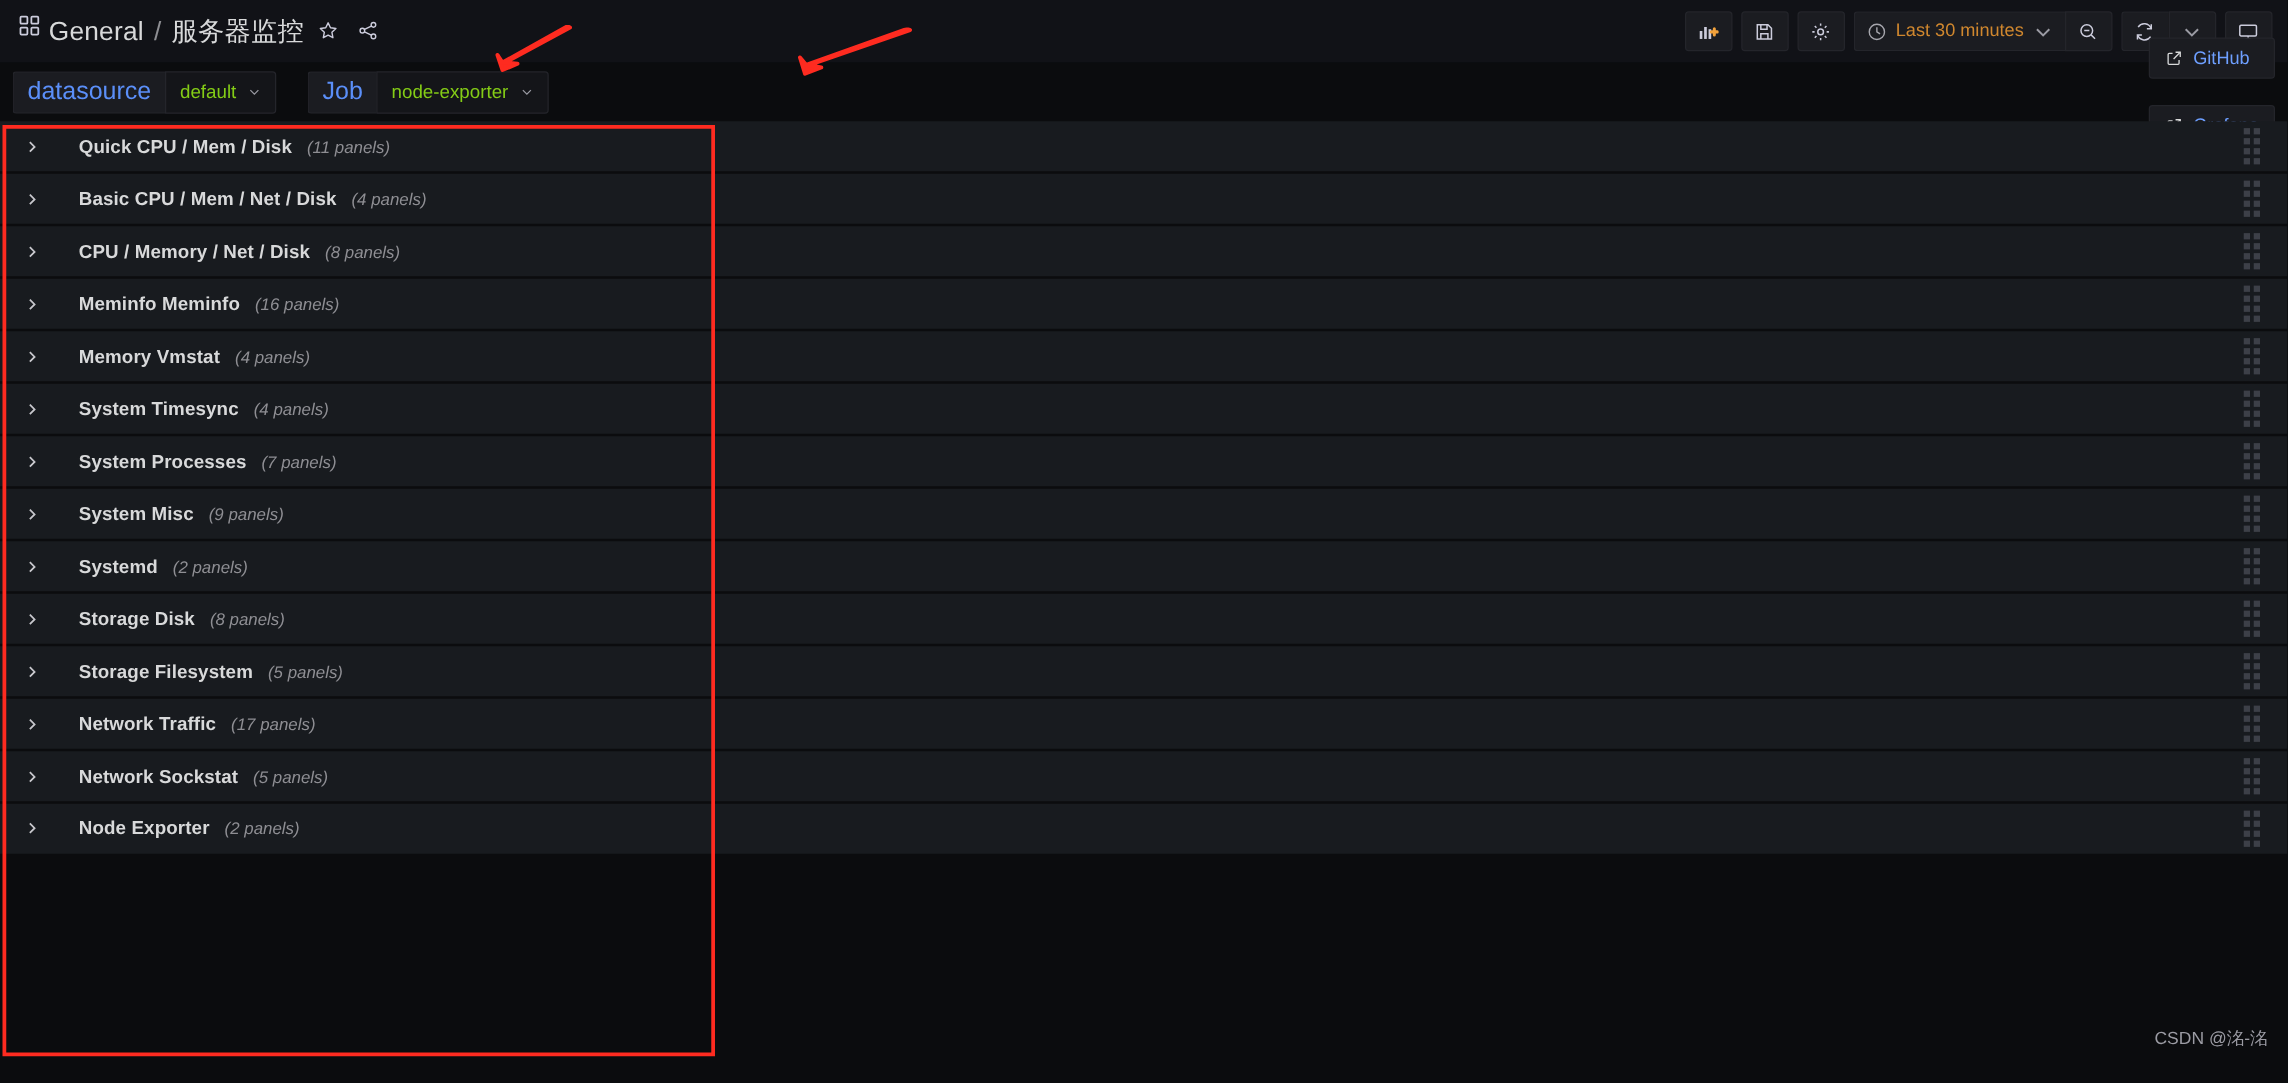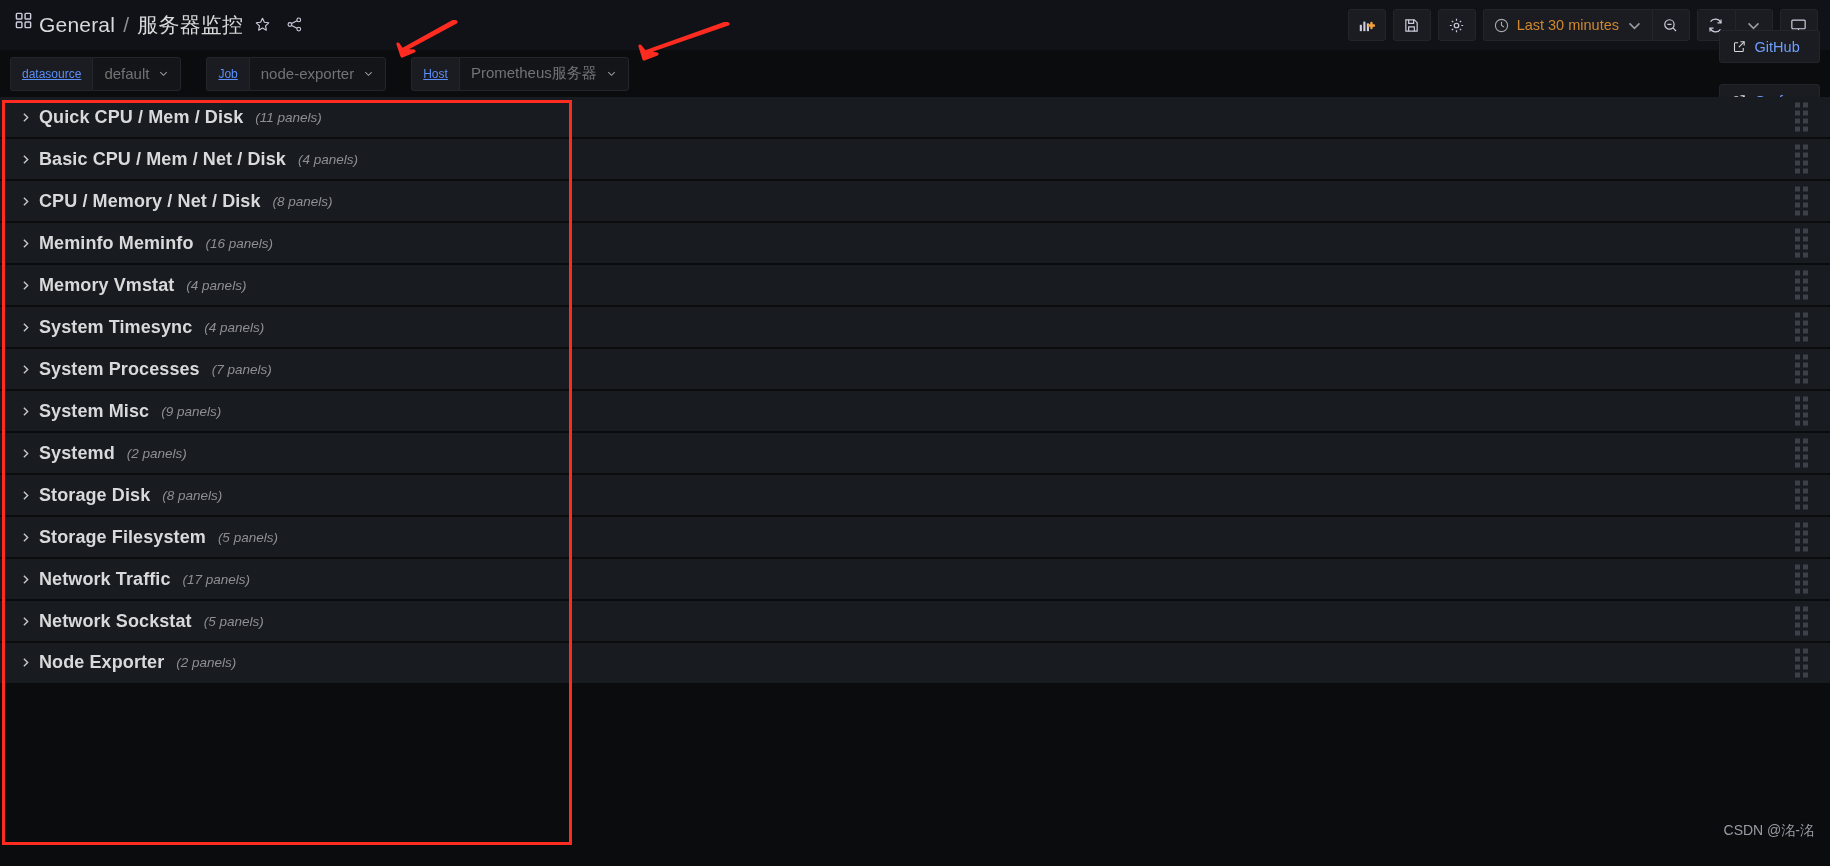--- a/index.html
+++ b/index.html
@@ -82,33 +82,32 @@
     background: #0b0c0e;
     position: relative;
   }
   .var-pair { display: flex; align-items: stretch; }
   .var-label {
     background: #1b1c21;
     border: 1px solid #24252b;
     border-right: none;
     border-radius: 3px 0 0 3px;
     color: #5b8ff9;
-    font-size: 12px;
+    font-size: 20px;
     padding: 0 11px;
     height: 34px;
     display: flex;
     align-items: center;
     white-space: nowrap;
-    text-decoration: underline;
   }
   .var-value {
     background: #141519;
     border: 1px solid #24252b;
     border-radius: 0 3px 3px 0;
-    color: #737373;
+    color: #84cc16;
     font-size: 15px;
     padding: 0 11px;
     height: 34px;
     display: flex;
     align-items: center;
     gap: 9px;
     white-space: nowrap;
     cursor: pointer;
   }
   .var-gap { width: 9px; }
@@ -141,25 +140,26 @@
     cursor: pointer;
     position: relative;
   }
   .row-chev {
     width: 13px; height: 13px;
     color: #c7c7cc;
     flex: none;
     margin-right: 7px;
   }
   .row-title {
-    font-size: 18px;
+    font-size: 15px;
     font-weight: bold;
     color: #d8d9da;
     letter-spacing: .1px;
     white-space: nowrap;
+    margin-left: 24px;
   }
   .row-count {
     font-size: 13.5px;
     font-style: italic;
     color: #8e8e93;
     margin-left: 12px;
     white-space: nowrap;
   }
   .row-handle {
     position: absolute;
@@ -314,29 +314,20 @@
     <span class="var-value">
       <span>node-exporter</span>
       <svg class="chev" viewBox="0 0 24 24" fill="none" stroke="currentColor" stroke-width="2.2">
         <path d="M5 9l7 7 7-7"></path>
       </svg>
     </span>
   </div>
 
   <div class="var-gap"></div>
 
-  <div class="var-pair">
-    <span class="var-label">Host</span>
-    <span class="var-value">
-      <span>Prometheus服务器</span>
-      <svg class="chev" viewBox="0 0 24 24" fill="none" stroke="currentColor" stroke-width="2.2">
-        <path d="M5 9l7 7 7-7"></path>
-      </svg>
-    </span>
-  </div>
 
   <div class="varbar-right">
     <div class="link-btn">
       <svg viewBox="0 0 24 24" fill="none" stroke="currentColor" stroke-width="1.7">
         <path d="M13.5 4.5h6v6"></path>
         <path d="M19.5 4.5L11 13"></path>
         <path d="M18 14.5v4.2a1.3 1.3 0 01-1.3 1.3H5.3A1.3 1.3 0 014 18.7V7.3A1.3 1.3 0 015.3 6h4.4"></path>
       </svg>
       <span>GitHub</span>
     </div>

